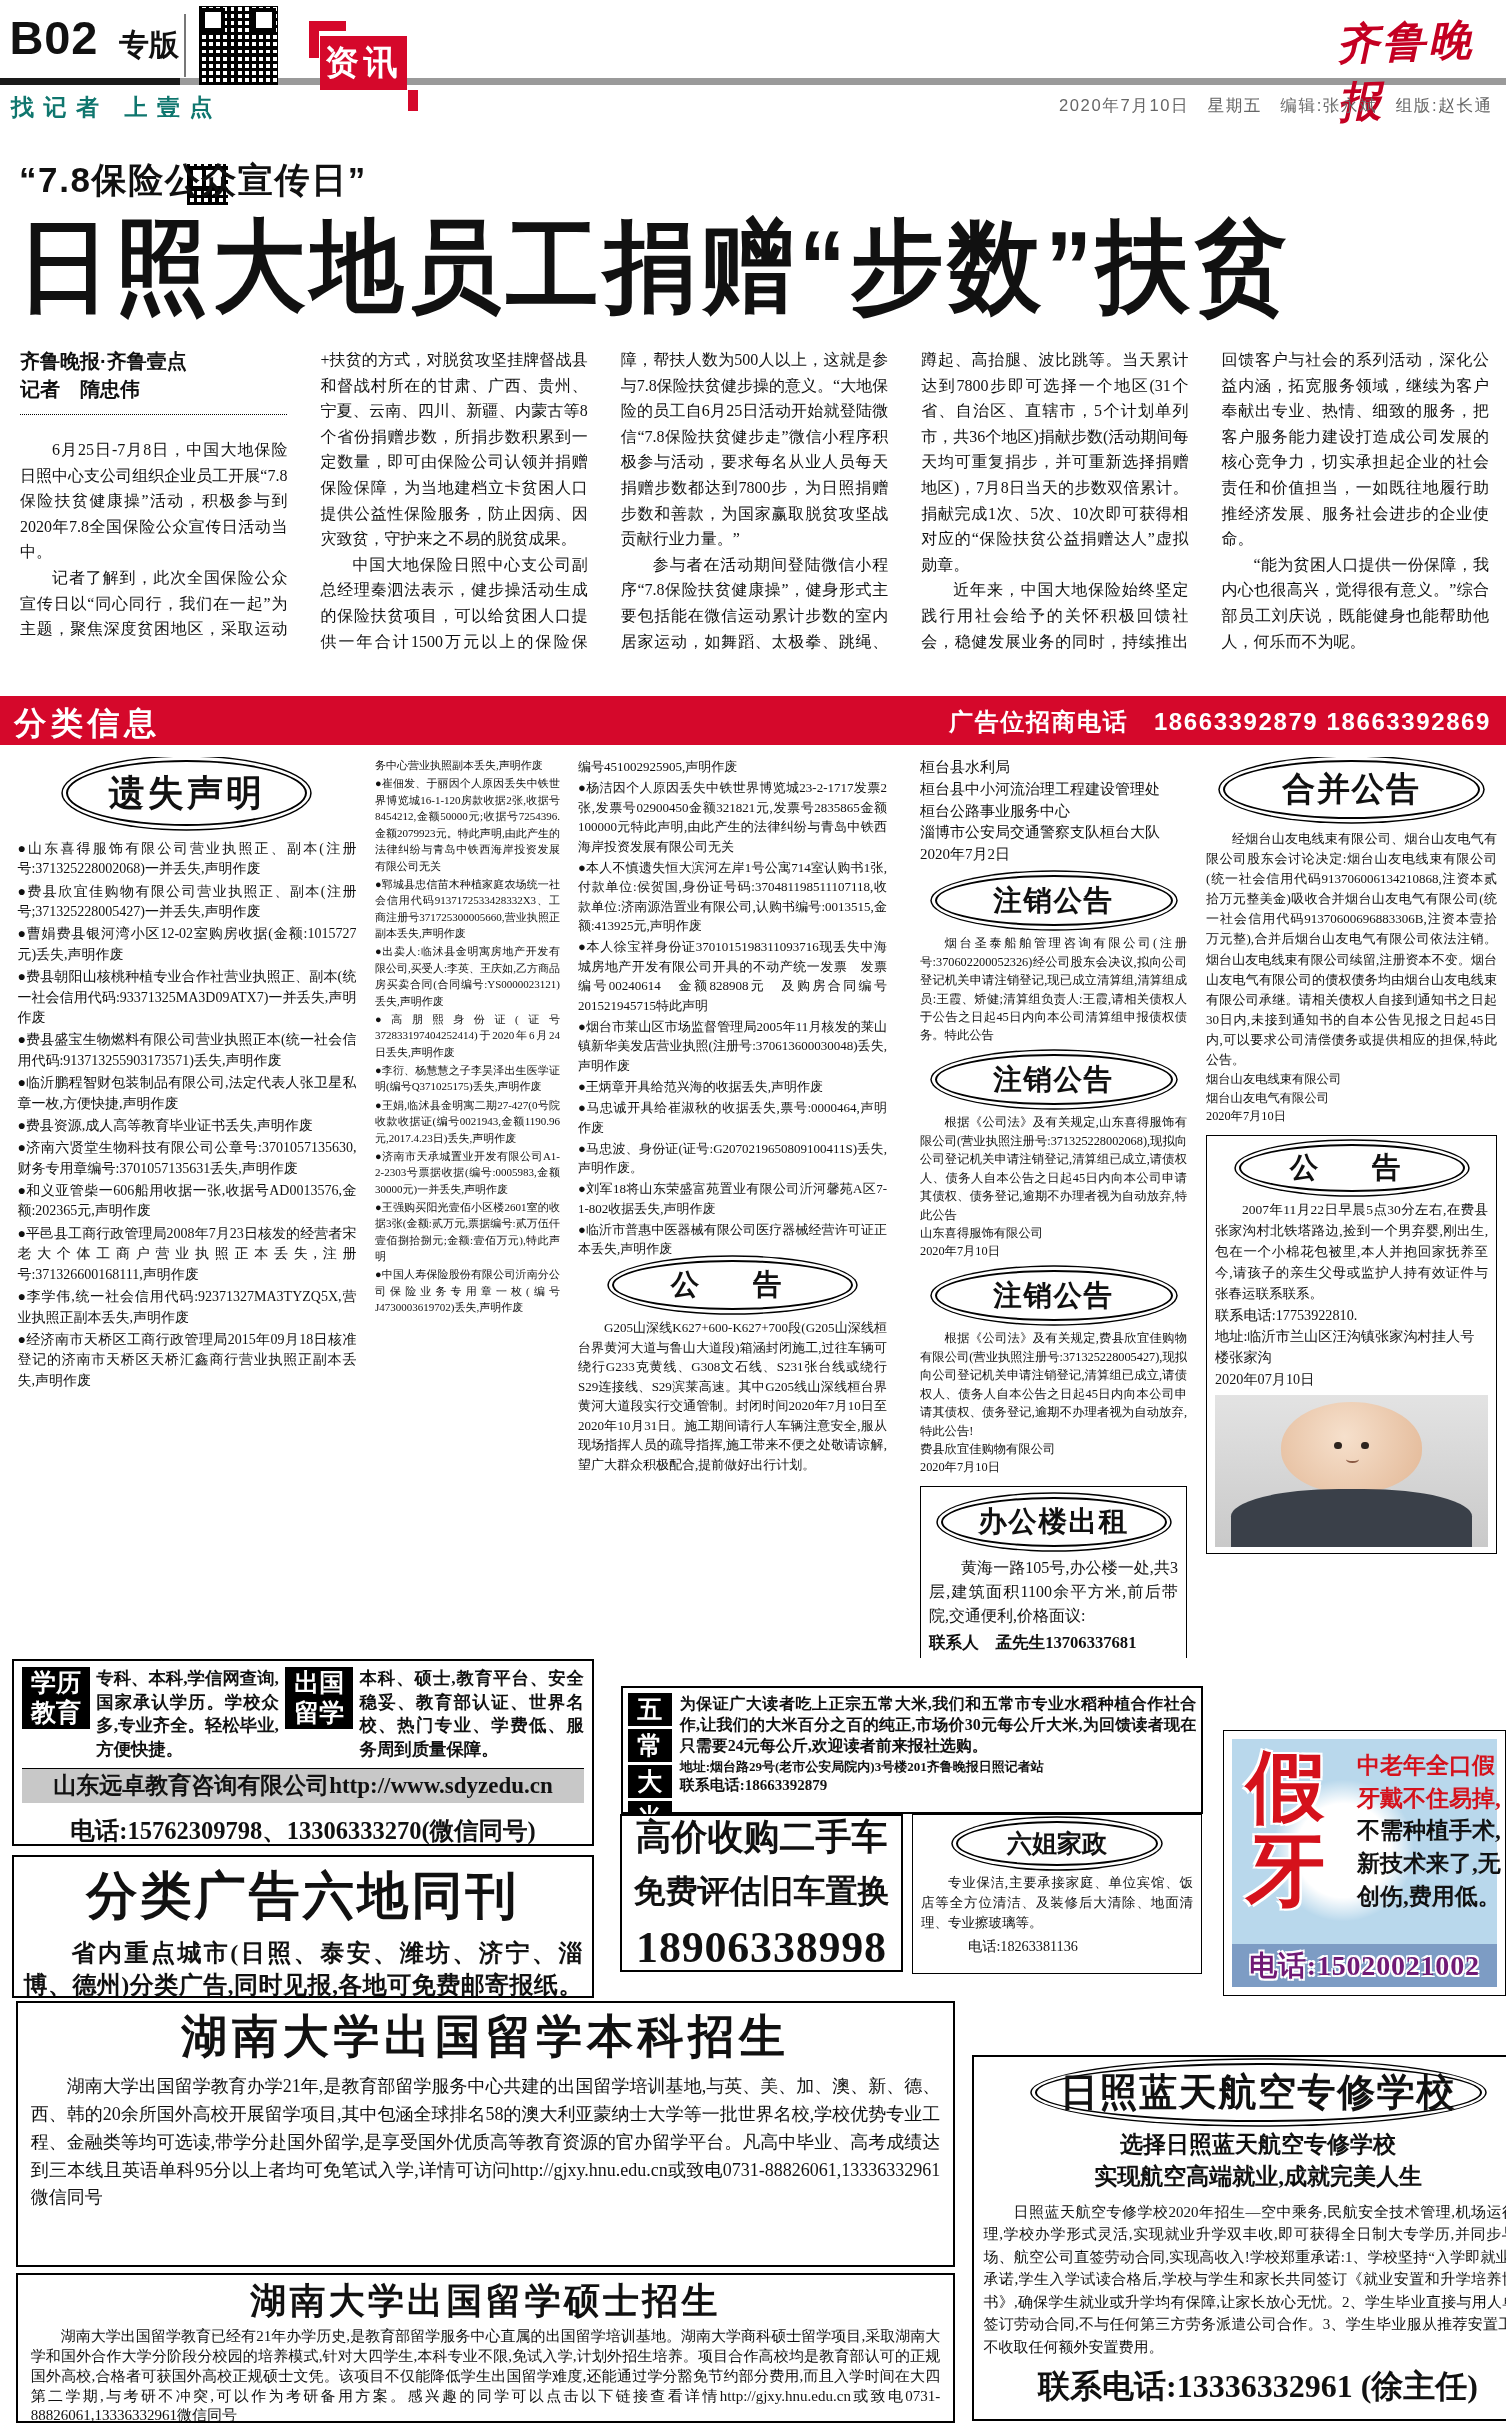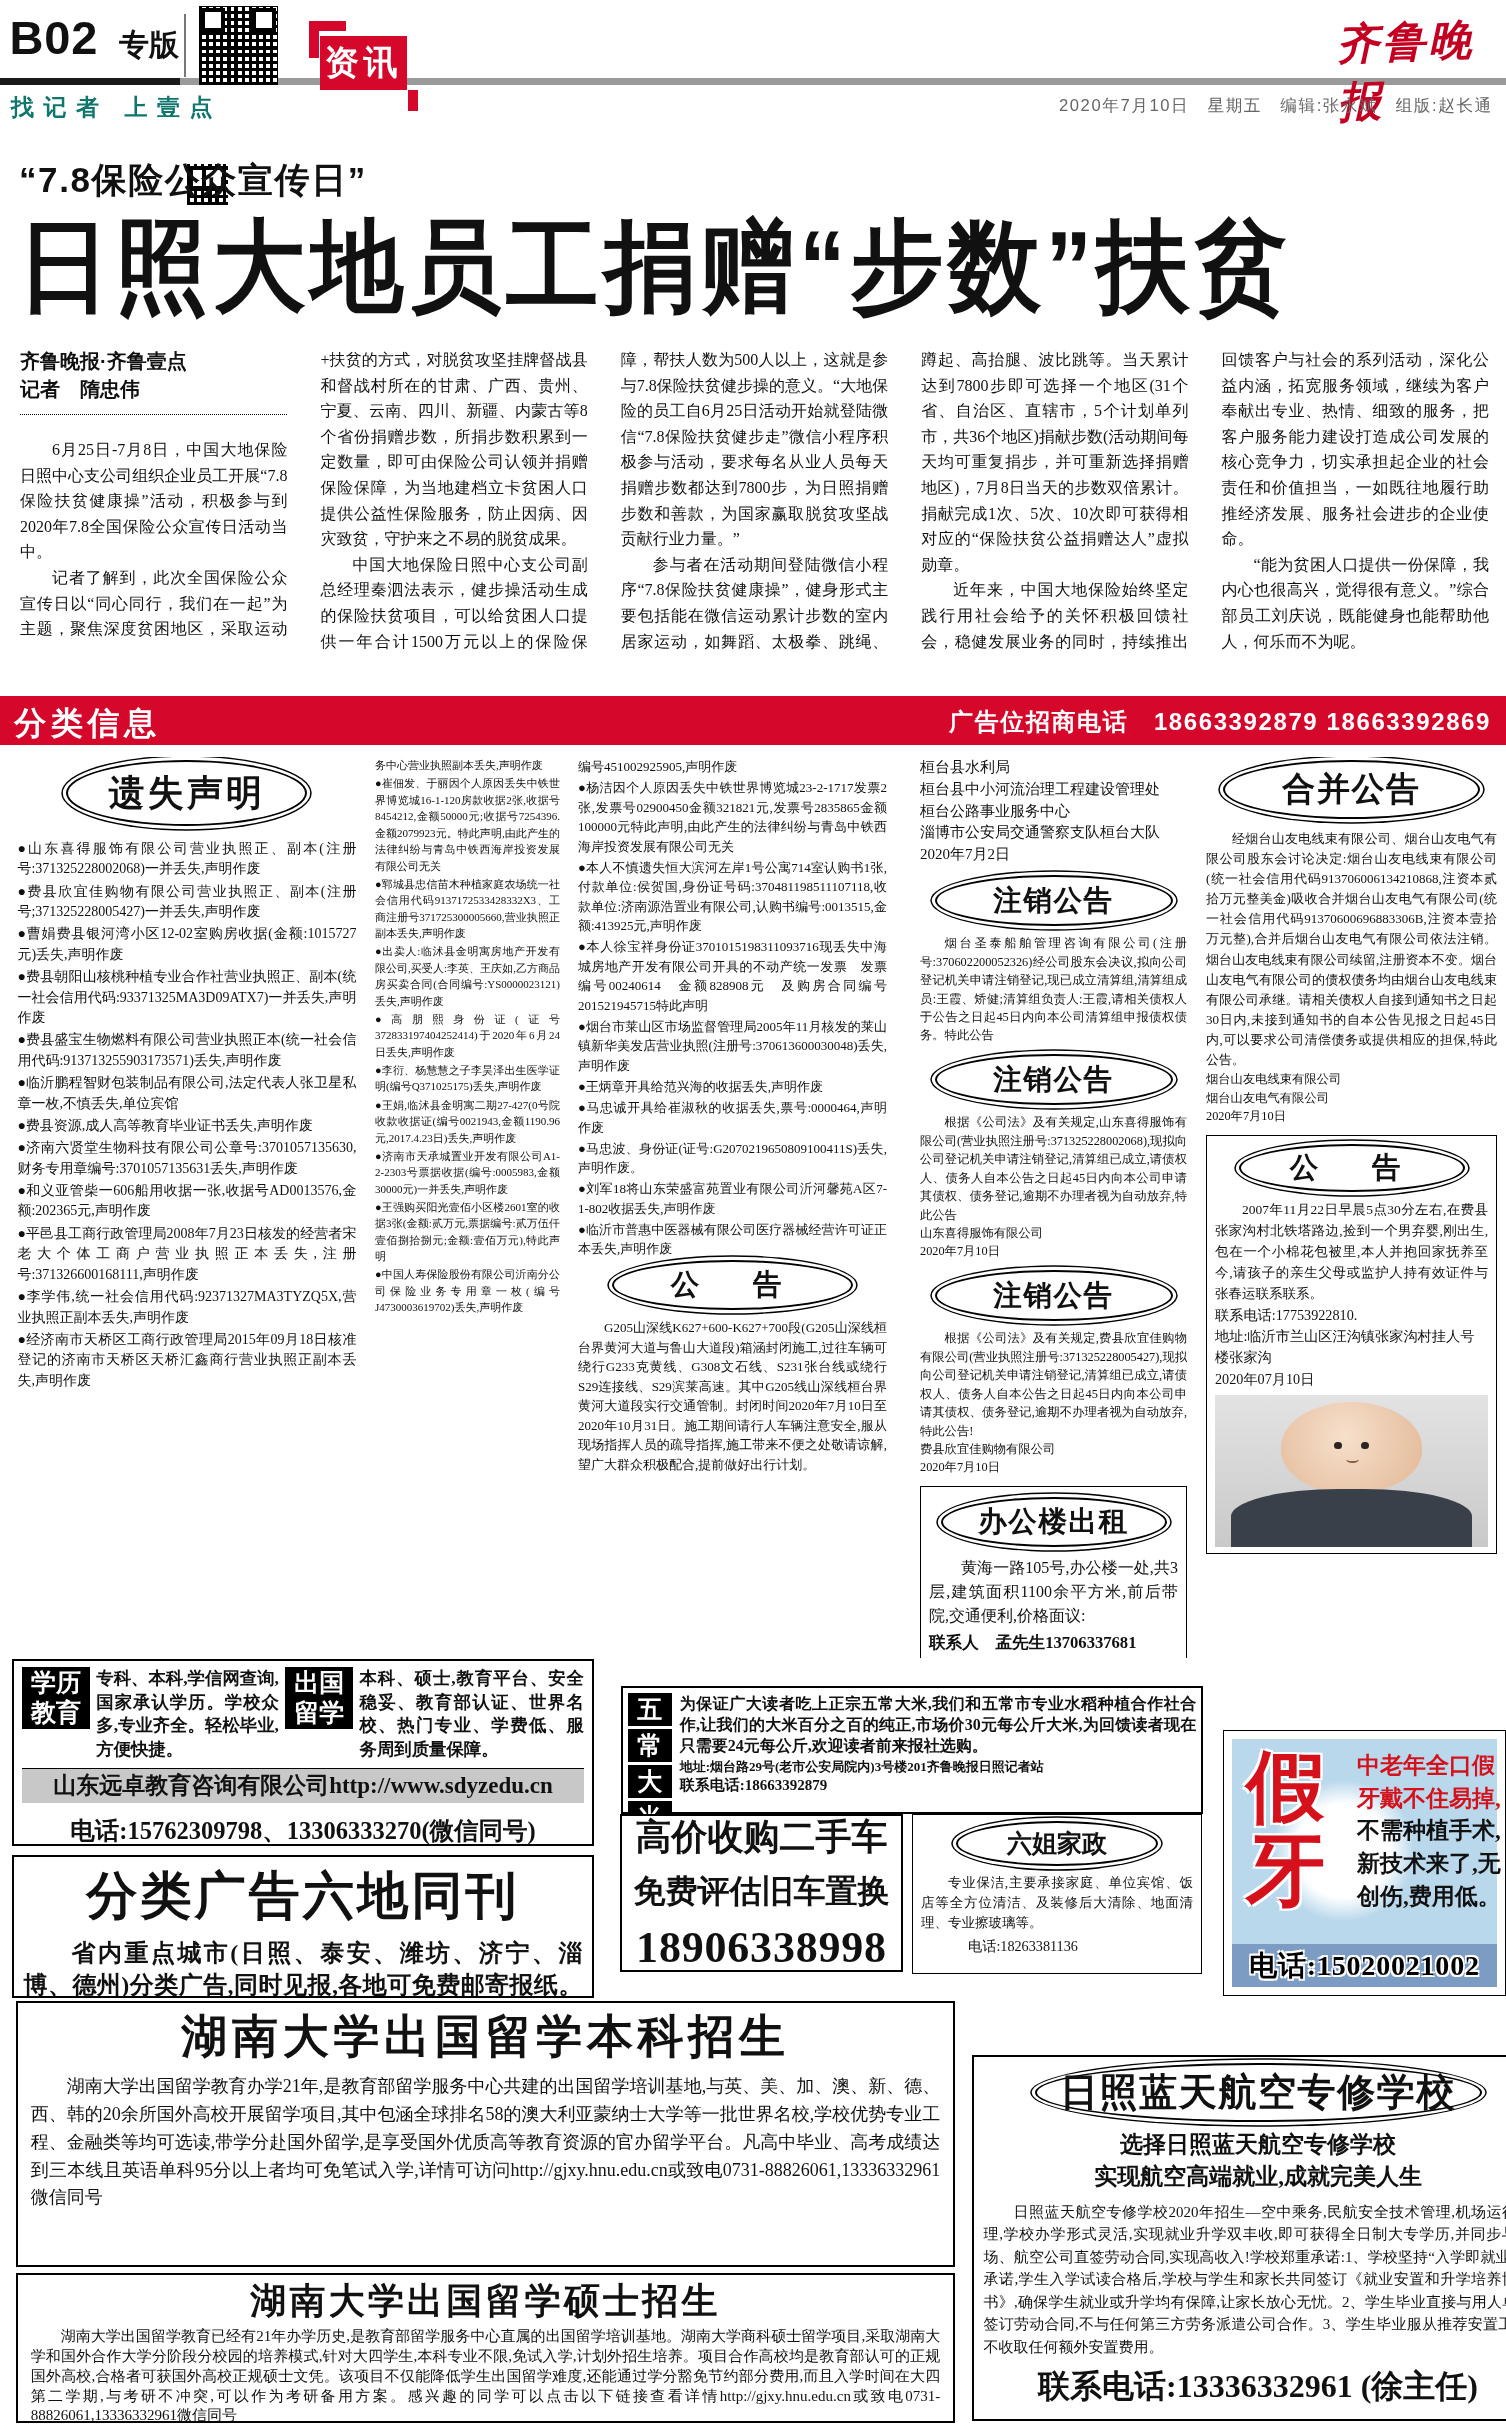--- a/index.html
+++ b/index.html
@@ -102,21 +102,21 @@
   .maid .b{font-size:13.5px;line-height:1.5;text-align:justify;}
   .maid .ph{font-size:14.2px;margin-top:3.2px;padding-left:47px;}
   .denture{left:1223px;top:1730px;width:283px;height:266px;border-width:1.6px;padding:8px;}
   .denture .in{position:relative;width:100%;height:100%;background:
      radial-gradient(circle at 42% 45%,#ffffff 0 47px,rgba(255,255,255,0) 71px),#b9d8ec;}
   .denture .jy{position:absolute;left:14.2px;top:8px;width:103px;font-size:79px;line-height:1.05;font-weight:900;
      color:#d5121c;text-shadow:2.4px 2.4px 0 #fff,-2.4px -2.4px 0 #fff,2.4px -2.4px 0 #fff,-2.4px 2.4px 0 #fff;}
   .denture .tx{position:absolute;left:125px;top:11px;width:146px;font-size:23px;font-weight:900;line-height:1.42;}
   .denture .red{color:#d5121c;}
   .denture .bar{position:absolute;left:0;bottom:0;width:100%;height:43px;background:#7d9cc4;
-     display:flex;align-items:center;justify-content:center;font-size:28px;font-weight:900;color:#000000;
+     display:flex;align-items:center;justify-content:center;font-size:28px;font-weight:900;color:#701a75;
      text-shadow:1.6px 1.6px 0 #fff,-1.6px -1.6px 0 #fff,1.6px -1.6px 0 #fff,-1.6px 1.6px 0 #fff;letter-spacing:0.8px;}
   .hben{left:16px;top:2001px;width:939px;height:266px;padding:3.2px 12.7px;}
   .hben .t{text-align:center;font-size:46px;font-weight:900;letter-spacing:4.7px;}
   .hben .b{font-size:18px;line-height:1.55;text-indent:2em;margin-top:4.7px;}
   .hshuo{left:16px;top:2273px;width:939px;height:150px;padding:1.6px 12.7px;overflow:hidden;}
   .hshuo .t{text-align:center;font-size:36px;font-weight:900;letter-spacing:3.2px;}
   .hshuo .b{font-size:15px;line-height:1.32;text-indent:2em;margin-top:1.6px;}
   .sky{left:972px;top:2055px;width:572px;height:366px;padding:4.7px 9.5px;overflow:hidden;}
   .sky .oval{width:443px;height:55px;font-size:38px;margin:1.6px auto 6.3px;letter-spacing:1.6px;}
   .sky .s{text-align:center;font-size:23px;font-weight:800;line-height:1.4;}
@@ -163,21 +163,21 @@
 </div>
 
 <div class="col c1 jus">
   <div class="oval ovh1">遗失声明</div>
   <div>
       <div class="it">●山东喜得服饰有限公司营业执照正、副本(注册号:371325228002068)一并丢失,声明作废</div>
       <div class="it">●费县欣宜佳购物有限公司营业执照正、副本(注册号;371325228005427)一并丢失,声明作废</div>
       <div class="it">●曹娟费县银河湾小区12-02室购房收据(金额:1015727元)丢失,声明作废</div>
       <div class="it">●费县朝阳山核桃种植专业合作社营业执照正、副本(统一社会信用代码:93371325MA3D09ATX7)一并丢失,声明作废</div>
       <div class="it">●费县盛宝生物燃料有限公司营业执照正本(统一社会信用代码:913713255903173571)丢失,声明作废</div>
-      <div class="it">●临沂鹏程智财包装制品有限公司,法定代表人张卫星私章一枚,不慎丢失,单位宾馆</div>
+      <div class="it">●临沂鹏程智财包装制品有限公司,法定代表人张卫星私章一枚,方便快捷,声明作废</div>
       <div class="it">●费县资源,成人高等教育毕业证书丢失,声明作废</div>
       <div class="it">●济南六贤堂生物科技有限公司公章号:3701057135630,财务专用章编号:3701057135631丢失,声明作废</div>
       <div class="it">●和义亚管柴一606船用收据一张,收据号AD0013576,金额:202365元,声明作废</div>
       <div class="it">●平邑县工商行政管理局2008年7月23日核发的经营者宋老大个体工商户营业执照正本丢失,注册号:371326600168111,声明作废</div>
       <div class="it">●李学伟,统一社会信用代码:92371327MA3TYZQ5X,营业执照正副本丢失,声明作废</div>
       <div class="it">●经济南市天桥区工商行政管理局2015年09月18日核准登记的济南市天桥区天桥汇鑫商行营业执照正副本丢失,声明作废</div>
     </div>
 </div>
 
 <div class="col c2 jus">

